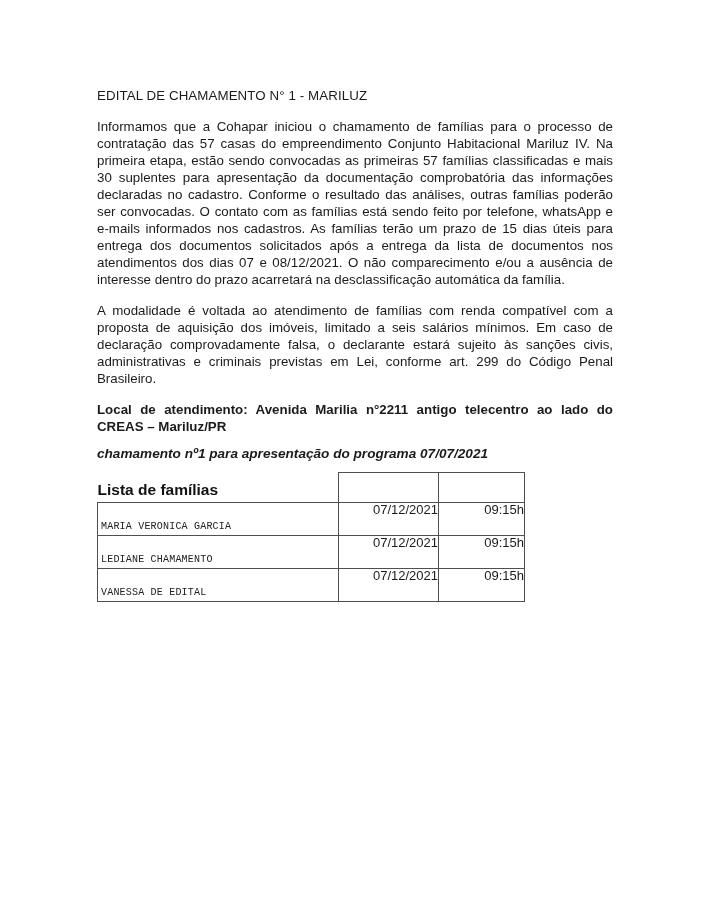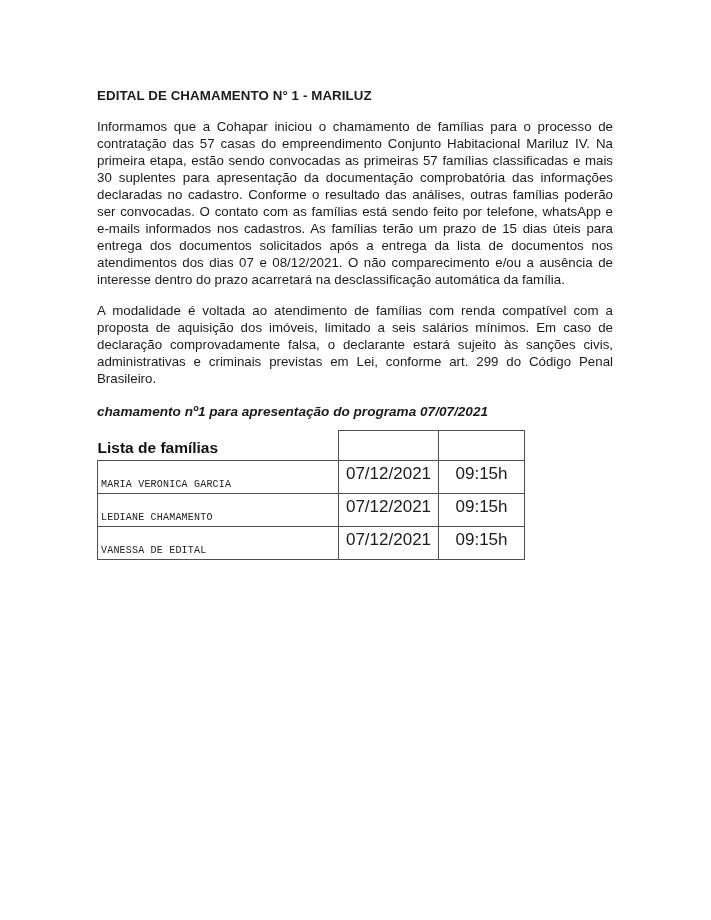--- a/index.html
+++ b/index.html
@@ -14,21 +14,21 @@
     margin: 0 auto;
     background: #ffffff;
     box-sizing: border-box;
     padding: 88px 98px 30px 97px;
     font-family: "Liberation Sans", "DejaVu Sans", sans-serif;
     color: #1b1b1b;
     overflow: hidden;
   }
   .doc-title {
     font-size: 13.3px;
-    font-weight: bold;
+    font-weight: normal;
     line-height: 15px;
     margin: 0 0 15px 0;
     letter-spacing: 0.1px;
   }
   .body-par {
     font-size: 13.3px;
     line-height: 17px;
     text-align: justify;
     margin: 0 0 14px 0;
   }
@@ -74,39 +74,39 @@
     vertical-align: bottom;
     font-size: 10px;
     padding: 0 2px 3px 3px;
     color: #202020;
     letter-spacing: 0.2px;
     white-space: nowrap;
     font-family: Liberation Mono, monospace;
   }
   table.families td.date-cell,
   table.families td.time-cell {
-    text-align: center;
+    text-align: right;
     vertical-align: top;
-    font-size: 17px;
+    font-size: 13px;
     line-height: 14px;
-    padding-top: 6px;
     color: #1b1b1b;
   }
 </style>
 </head>
 <body>
 
 <div class="page">
 
   <h1 class="doc-title">EDITAL DE CHAMAMENTO N° 1 - MARILUZ</h1>
 
   <p class="body-par">Informamos que a Cohapar iniciou o chamamento de famílias para o processo de contratação das 57 casas do empreendimento Conjunto Habitacional Mariluz IV. Na primeira etapa, estão sendo convocadas as primeiras 57 famílias classificadas e mais 30 suplentes para apresentação da documentação comprobatória das informações declaradas no cadastro. Conforme o resultado das análises, outras famílias poderão ser convocadas. O contato com as famílias está sendo feito por telefone, whatsApp e e-mails informados nos cadastros. As famílias terão um prazo de 15 dias úteis para entrega dos documentos solicitados após a entrega da lista de documentos nos atendimentos dos dias 07 e 08/12/2021. O não comparecimento e/ou a ausência de interesse dentro do prazo acarretará na desclassificação automática da família.</p>
 
   <p class="body-par">A modalidade é voltada ao atendimento de famílias com renda compatível com a proposta de aquisição dos imóveis, limitado a seis salários mínimos. Em caso de declaração comprovadamente falsa, o declarante estará sujeito às sanções civis, administrativas e criminais previstas em Lei, conforme art. 299 do Código Penal Brasileiro.</p>
 
+  <p class="body-par location">Local de atendimento: Avenida Marilia n°2211 antigo telecentro ao lado do CREAS – Mariluz/PR</p>
 
   <p class="schedule-heading">chamamento nº1 para apresentação do programa 07/07/2021</p>
 
   <table class="families">
     <colgroup>
       <col style="width:241px">
       <col style="width:100px">
       <col style="width:86px">
     </colgroup>
     <tbody>

